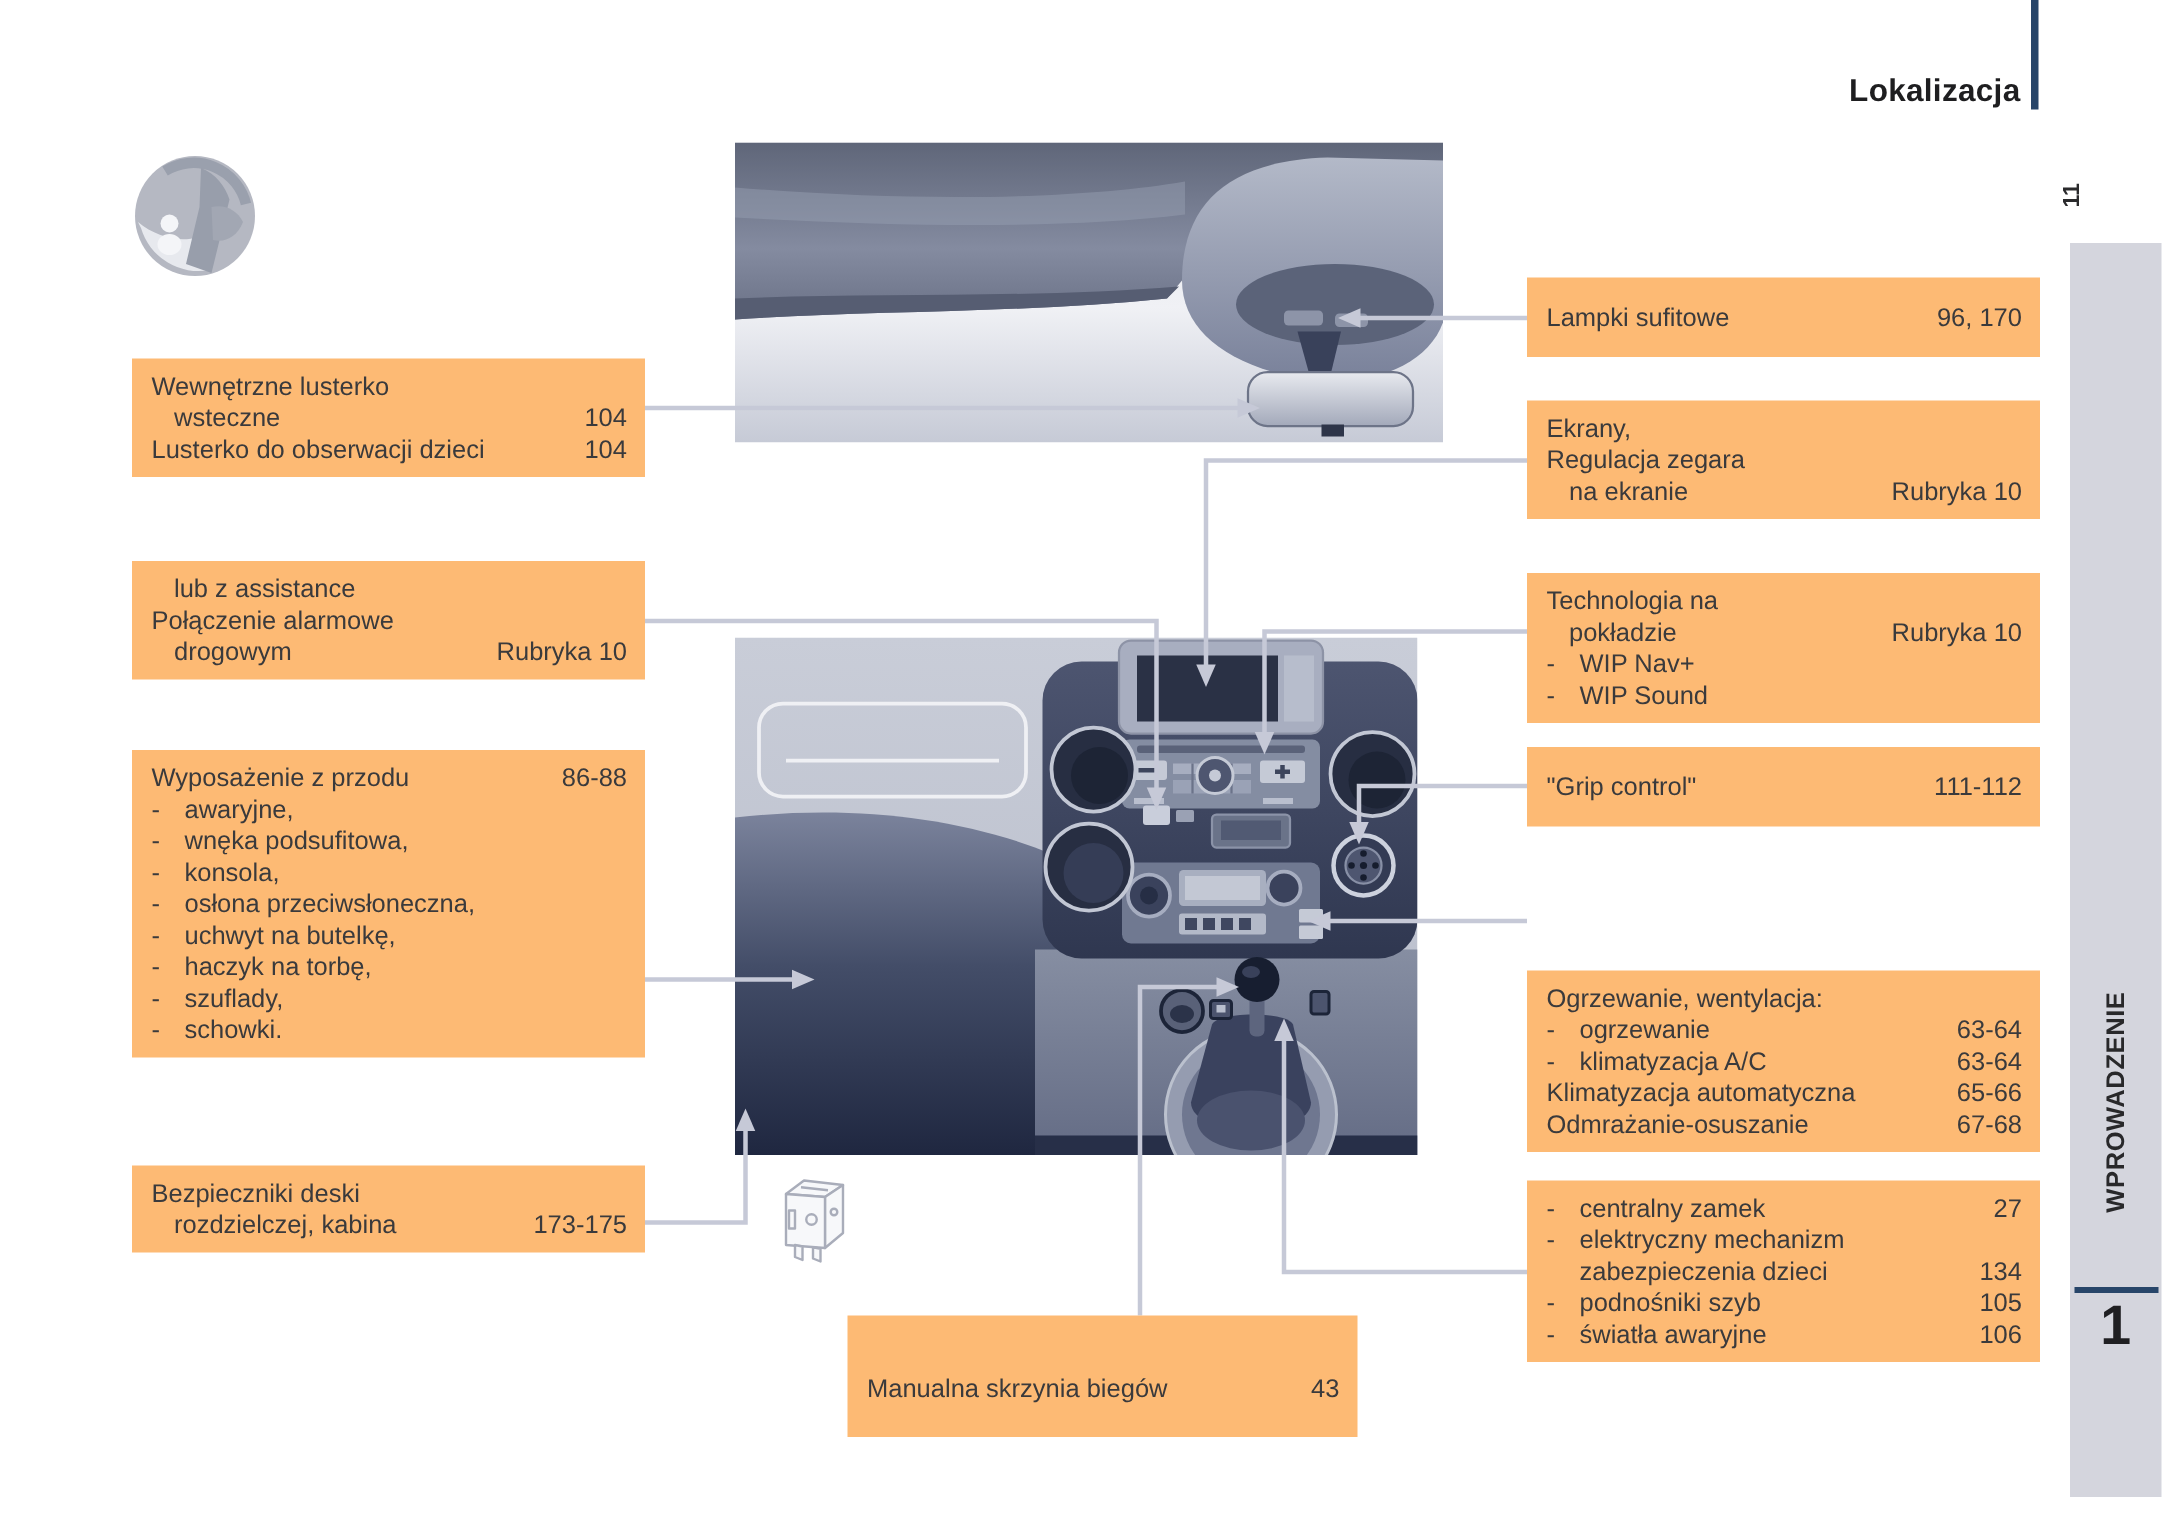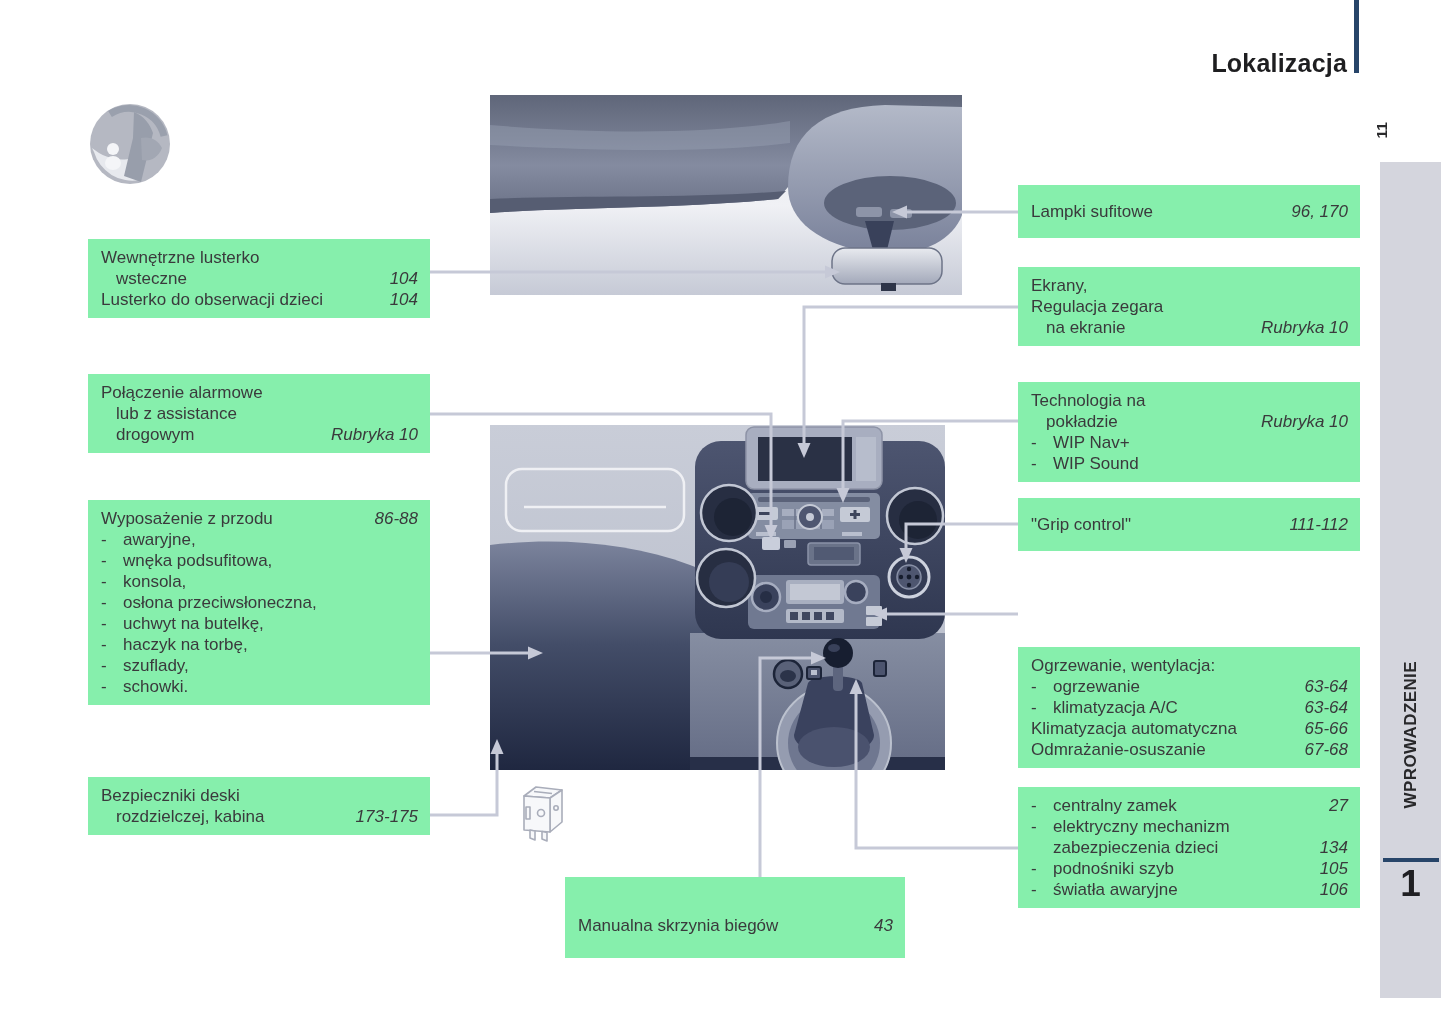--- a/index.html
+++ b/index.html
@@ -1,41 +1,41 @@
 <!DOCTYPE html>
 <html><head>
 <meta charset="utf-8">
 <style>
   html,body{margin:0;padding:0;background:#fff;}
   #page{position:relative;width:1445px;height:1019px;background:#ffffff;overflow:hidden;
         font-family:"Liberation Sans","DejaVu Sans",sans-serif;}
   .abs{position:absolute;}
   
-  #title{left:947px;top:49px;width:400px;text-align:right;font-size:25px;font-weight:bold;color:#1e1e20;letter-spacing:.2px;}
+  #title{left:947px;top:49px;width:400px;text-align:right;font-size:21px;font-weight:bold;color:#1e1e20;letter-spacing:.2px;}
   #title-bar{left:1354px;top:0;width:5px;height:73px;background:#274569;}
   #page-num{left:1373px;top:122px;writing-mode:vertical-rl;transform:rotate(180deg);
             font-size:15.5px;font-weight:bold;color:#2a2a2c;}
   
   #side-strip{left:1380px;top:162px;width:61px;height:836px;background:#d4d5dd;}
   #chapter-label-wrap{left:1380px;top:620px;width:61px;height:230px;display:flex;align-items:center;justify-content:center;}
   #chapter-label-wrap span{writing-mode:vertical-rl;transform:rotate(180deg);font-size:17px;font-weight:bold;
             color:#28282a;letter-spacing:.4px;}
   #chapter-divider{left:1383px;top:858px;width:56px;height:4px;background:#274569;}
   #chapter-number{left:1380px;top:863px;width:61px;text-align:center;font-size:37px;font-weight:bold;color:#1f1f22;}
   
-  .callout{position:absolute;width:342px;background:#86efac;color:#3a3a3c;font-size:17px;line-height:21px;
+  .callout{position:absolute;width:342px;background:#fdba74;color:#3a3a3c;font-size:17px;line-height:21px;
            padding:8px 12px 8px 13px;box-sizing:border-box;}
   .pad-lg{padding-top:16px;padding-bottom:16px;}
   .pad-xl{padding-top:38px;padding-bottom:22px;}
   .crow{display:flex;align-items:baseline;}
   .dash{flex:0 0 22px;}
   .ind1{flex:0 0 15px;}
   .ind2{flex:0 0 22px;}
   .ct{white-space:pre;}
-  .cn{margin-left:auto;padding-left:8px;white-space:pre;font-style:italic;}
+  .cn{margin-left:auto;padding-left:8px;white-space:pre;}
   svg{display:block;}
   #overlay{pointer-events:none;}
 </style>
 </head>
 <body>
 
 <div id="page">
 
   <div class="abs" id="title">Lokalizacja</div>
   <div class="abs" id="title-bar"></div>
@@ -239,25 +239,25 @@
         <span class="ct">wsteczne</span>
         <span class="cn">104</span>
       </div>
       <div class="crow">
         <span class="ct">Lusterko do obserwacji dzieci</span>
         <span class="cn">104</span>
       </div>
     </div>
   <div class="callout" style="left:88px;top:374px">
       <div class="crow">
+        <span class="ind1"></span>
+        <span class="ct">lub z assistance</span>
+      </div>
+      <div class="crow">
         <span class="ct">Połączenie alarmowe</span>
-      </div>
-      <div class="crow">
-        <span class="ind1"></span>
-        <span class="ct">lub z assistance</span>
       </div>
       <div class="crow">
         <span class="ind1"></span>
         <span class="ct">drogowym</span>
         <span class="cn">Rubryka 10</span>
       </div>
     </div>
   <div class="callout" style="left:88px;top:500px">
       <div class="crow">
         <span class="ct">Wyposażenie z przodu</span>

